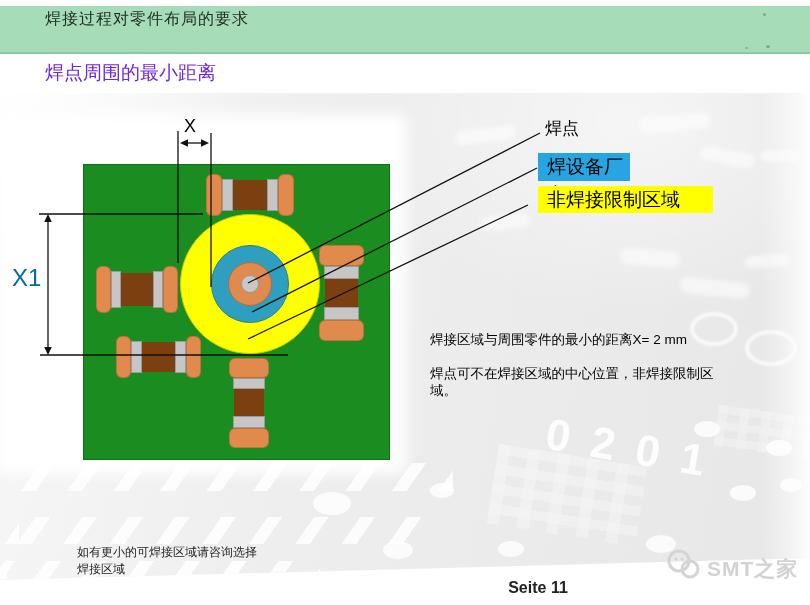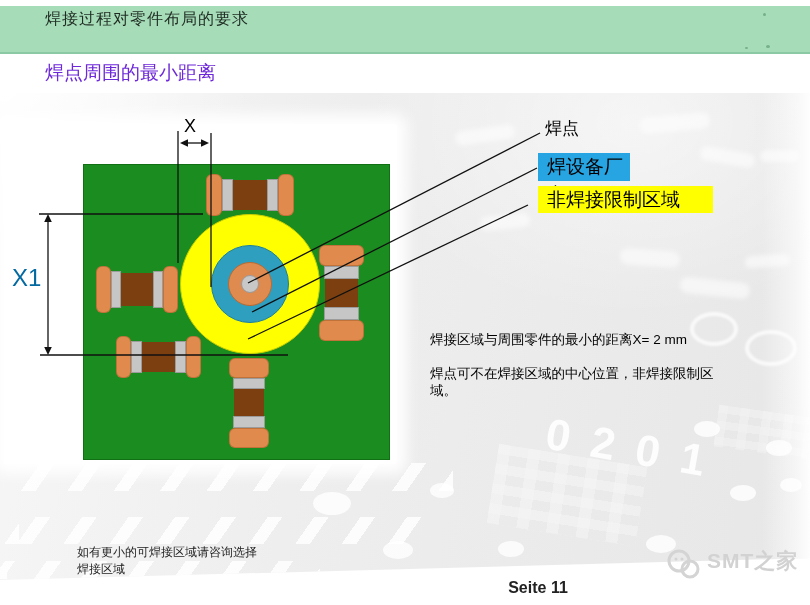--- a/index.html
+++ b/index.html
@@ -89,21 +89,21 @@
   .lg0{position:absolute;left:545px;top:117px;font-size:17px;color:#000;}
   .lg1{position:absolute;left:538px;top:153px;width:92px;height:28px;background:#27a5e3;font-size:19px;line-height:28px;padding-left:9px;box-sizing:border-box;color:#000;}
   .lg2{position:absolute;left:538px;top:186px;width:175px;height:27px;background:#ffff00;font-size:19px;line-height:27px;padding-left:9px;box-sizing:border-box;color:#000;}
   
   .notes{position:absolute;left:430px;top:331px;width:330px;font-size:13.5px;color:#000;font-family:"Liberation Sans",sans-serif;}
   .notes p{margin:0 0 16px 0;line-height:1.3;}
   .notes .p3{width:296px;}
   
   .fnote{position:absolute;left:45px;top:544px;font-size:12px;line-height:1.4;color:#222;margin-left:32px;}
   .pagenum{position:absolute;left:488px;top:579px;width:100px;text-align:center;font-family:"Liberation Sans",sans-serif;font-size:16px;font-weight:bold;color:#222;}
-  .wmlogo{position:absolute;left:664px;top:547px;display:flex;align-items:flex-start;gap:5px;color:#d2d2d2;font-family:"Liberation Sans",sans-serif;font-size:21px;font-weight:bold;letter-spacing:1px;}
+  .wmlogo{position:absolute;left:664px;top:547px;display:flex;align-items:flex-end;gap:5px;color:#d2d2d2;font-family:"Liberation Sans",sans-serif;font-size:21px;font-weight:bold;letter-spacing:1px;}
 </style>
 </head>
 <body>
 
 <div class="header-bar">
   <span class="speck s1"></span>
   <span class="speck s2"></span>
   <span class="speck s3"></span>
 </div>
 <div class="header-title">焊接过程对零件布局的要求</div>

